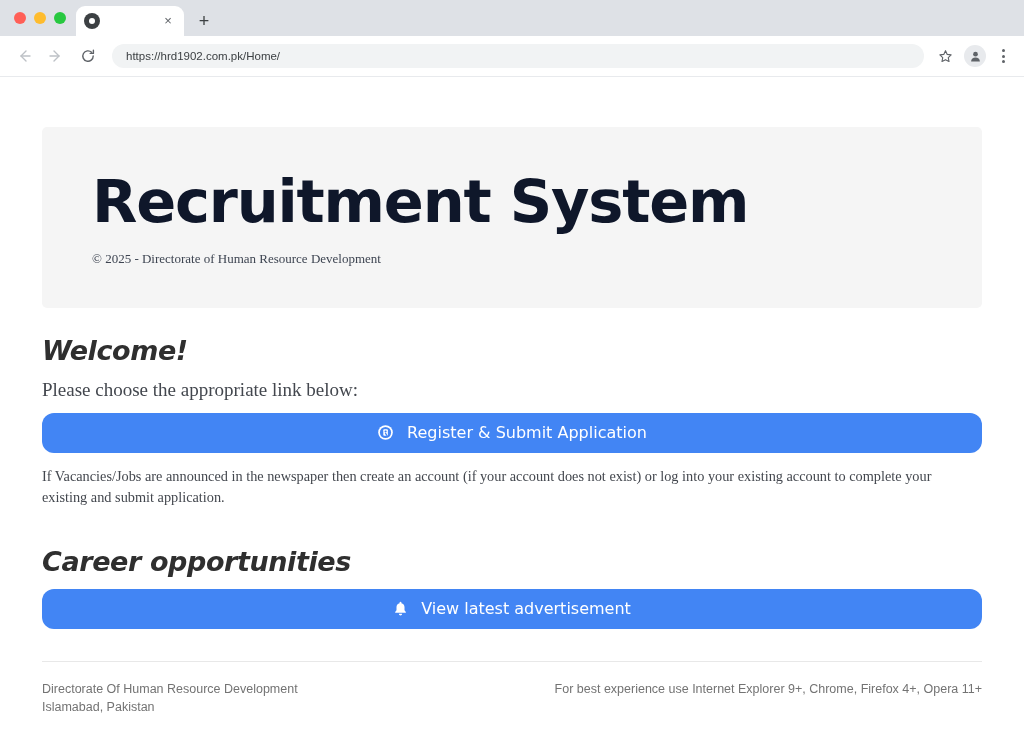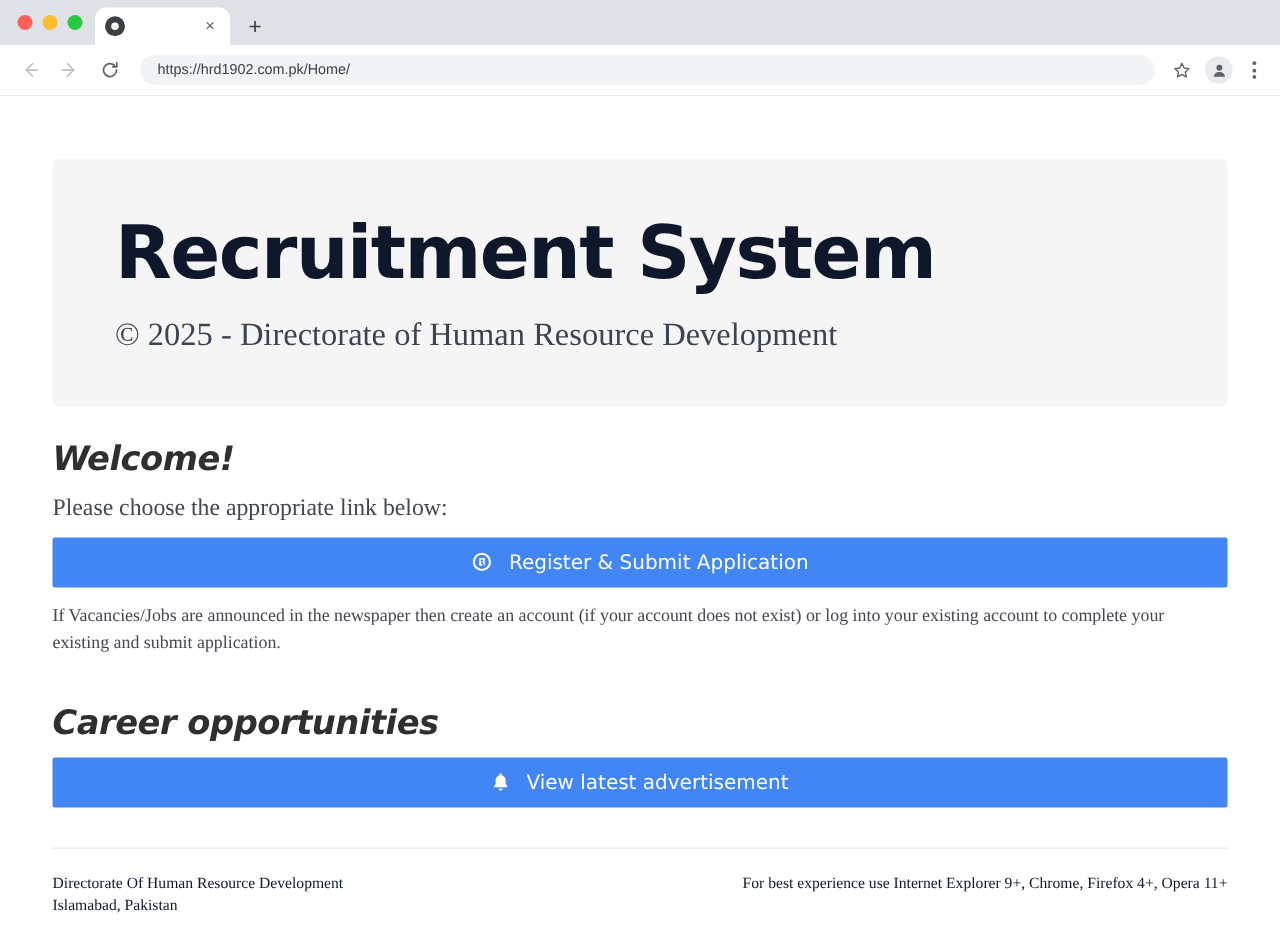--- a/index.html
+++ b/index.html
@@ -218,21 +218,21 @@
     font-family: "DejaVu Sans", sans-serif;
     font-size: 59px;
     font-weight: bold;
     color: #0f172a;
     letter-spacing: -1.2px;
     line-height: 1.05;
     margin: 0;
   }
   .jumbotron-sub {
     font-family: "Liberation Serif", serif;
-    font-size: 26px;
+    font-size: 13px;
     color: #3d4451;
     margin: 18px 0 0 0;
     line-height: 1.3;
   }
 
   .section-heading {
     font-family: "DejaVu Sans", sans-serif;
     font-size: 27px;
     font-weight: bold;
     color: #2f2f2f;
@@ -250,21 +250,21 @@
   .btn-primary {
     display: flex;
     align-items: center;
     justify-content: center;
     gap: 13px;
     width: 100%;
     height: 40px;
     background: #4285f4;
     color: #ffffff;
     border: none;
-    border-radius: 2px;
+    border-radius: 12px;
     font-family: "DejaVu Sans", sans-serif;
     font-size: 16px;
     margin-top: 12px;
     box-sizing: border-box;
     padding: 0;
     cursor: pointer;
   }
   .btn-primary .btn-label { line-height: 1; display: block; }
   .btn-icon { display: flex; align-items: center; justify-content: center; }
 
@@ -282,23 +282,23 @@
   .footer-rule {
     border: none;
     border-top: 1px solid #e8e8e8;
     margin: 32px 0 0 0;
   }
   .footer {
     display: flex;
     justify-content: space-between;
     align-items: flex-start;
     margin-top: 18px;
-    font-family: Liberation Serif, serif;
+    font-family: Liberation Sans, sans-serif;
     font-size: 12.5px;
-    color: #0f172a;
+    color: #737373;
     line-height: 1.45;
   }
   .footer-left { text-align: left; }
   .footer-right { text-align: left; }
 </style>
 </head>
 <body>
 
 <div class="browser-window">
 

